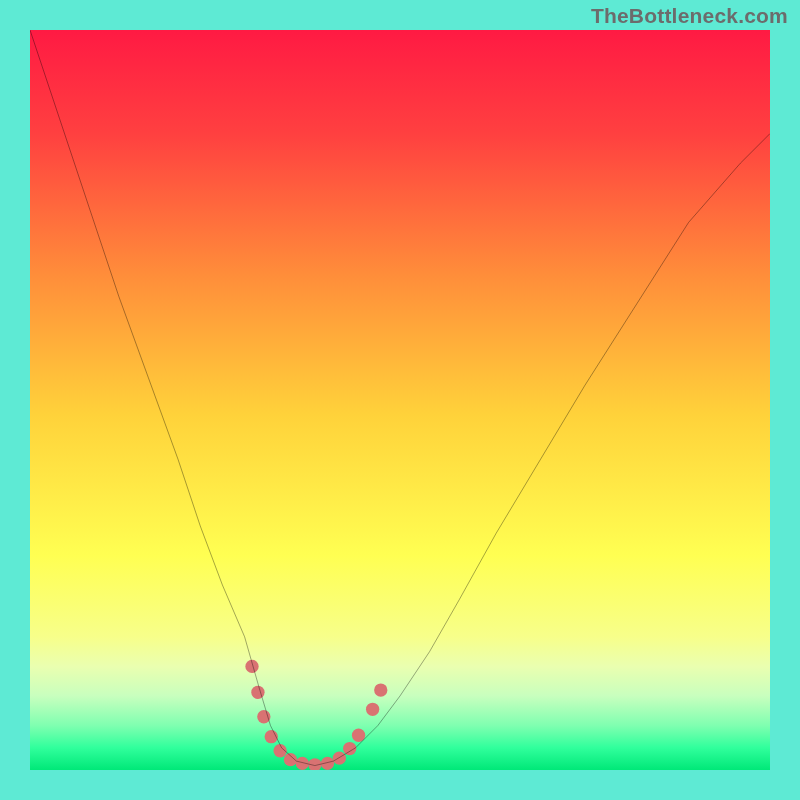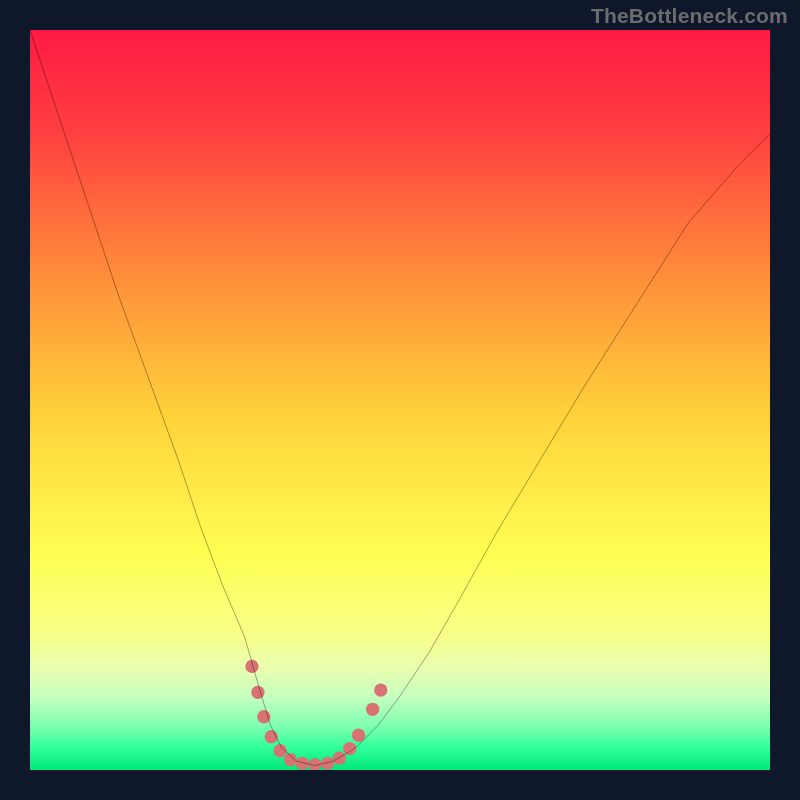--- a/index.html
+++ b/index.html
@@ -5,21 +5,21 @@
   html, body {
     margin: 0;
     padding: 0;
     width: 800px;
     height: 800px;
     overflow: hidden;
   }
   .frame {
     width: 800px;
     height: 800px;
-    background: #0f172a;
+    background: #5eead4;
     position: relative;
   }
   .plot-area {
     position: absolute;
     left: 30px;
     top: 30px;
     width: 740px;
     height: 740px;
   }
   .gradient {

